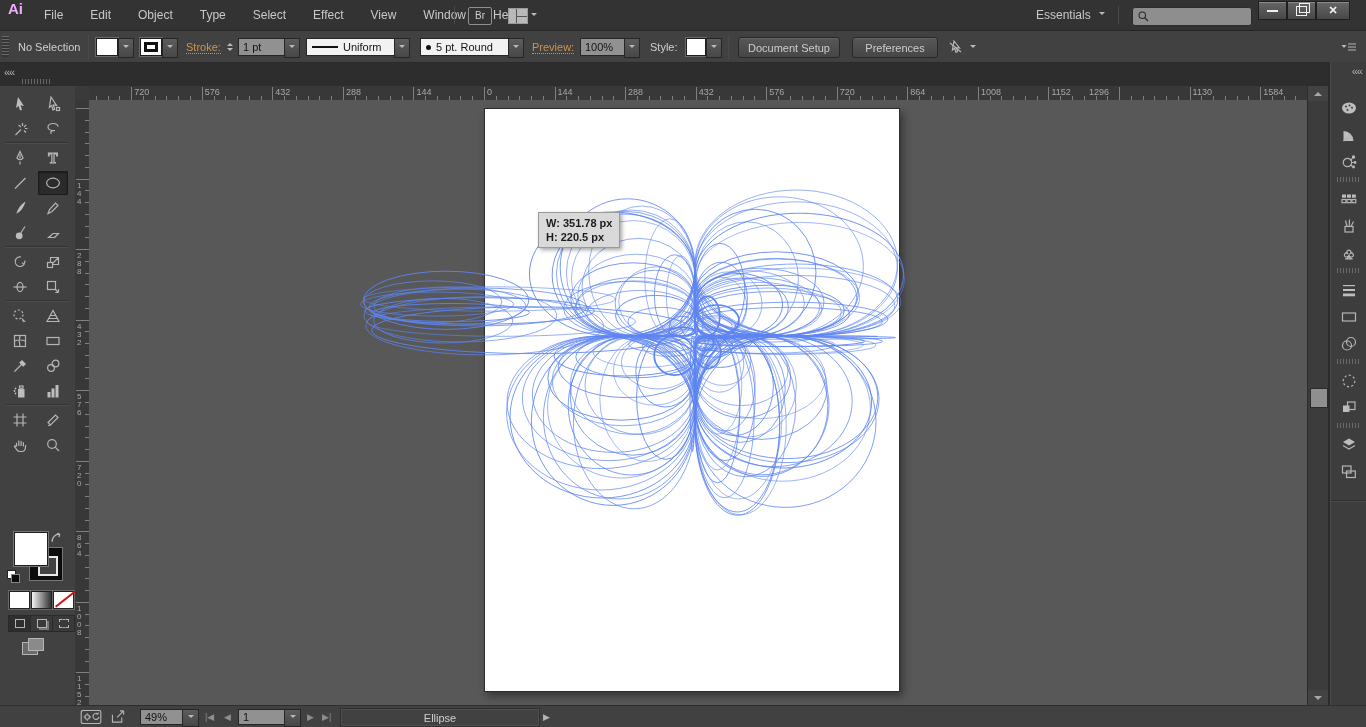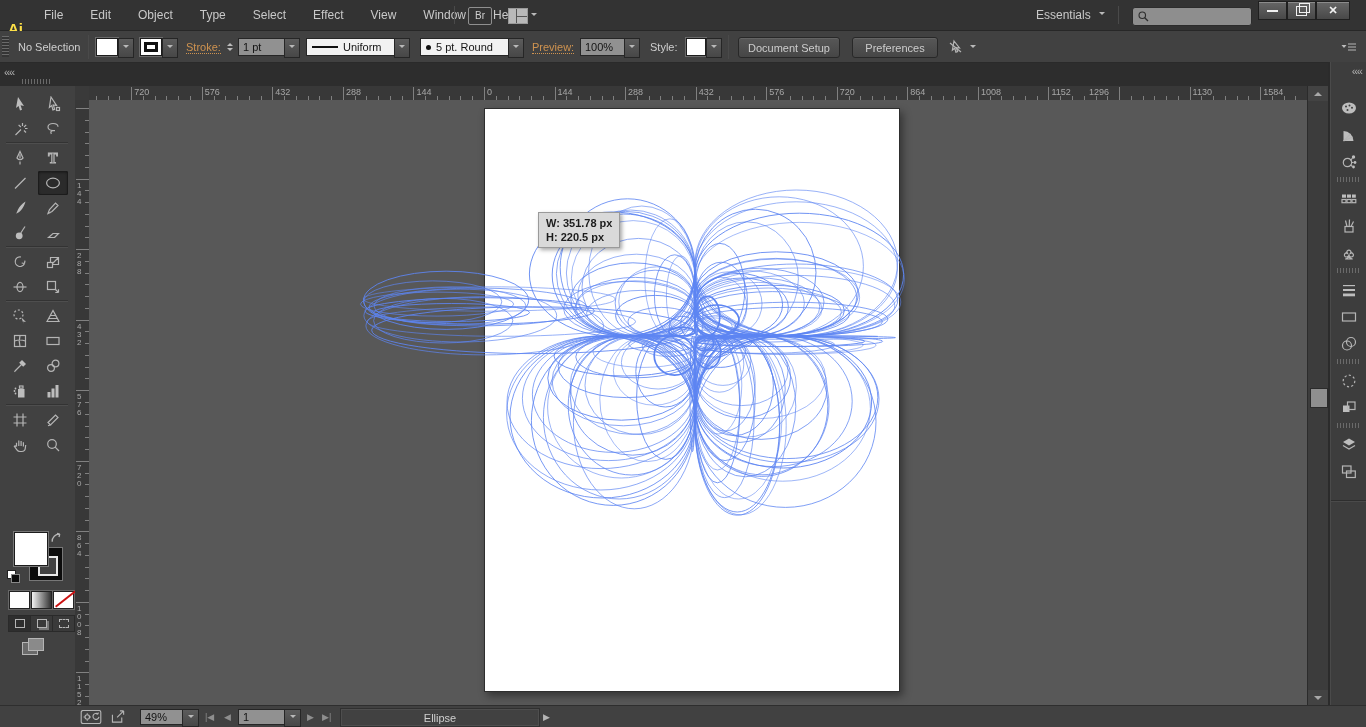--- a/index.html
+++ b/index.html
@@ -2,21 +2,21 @@
 <html><head>
 <meta charset="utf-8">
 <style>
   html,body{margin:0;padding:0;background:#222;}
   #app{position:relative;width:1366px;height:727px;overflow:hidden;
        font-family:"Liberation Sans",sans-serif;color:#c8c8c8;
        background:#585858;-webkit-font-smoothing:antialiased;}
   .abs{position:absolute;}
   
   #menubar{left:0;top:0;width:1366px;height:30px;background:#333333;border-bottom:1px solid #272727;}
-  #ai-logo{left:8px;top:20px;font-size:15px;font-weight:bold;color:#fde047;}
+  #ai-logo{left:8px;top:0;font-size:15px;font-weight:bold;color:#f0abfc;}
   #menus{left:44px;top:0;height:30px;display:flex;align-items:center;gap:27px;font-size:12px;color:#c9c9c9;}
   .menu-item{cursor:default;}
   .vsep{width:1px;background:#4a4a4a;}
   #br-btn{left:468px;top:7px;width:22px;height:16px;border:1px solid #8f8f8f;border-radius:2px;
           font-size:10px;color:#cfcfcf;text-align:center;line-height:16px;}
   #arrange{left:508px;top:8px;width:18px;height:14px;border:1px solid #9a9a9a;background:#b9b9b9;}
   #arrange .sp1{position:absolute;left:7px;top:0;width:1px;height:14px;background:#555;}
   #arrange .sp2{position:absolute;left:7px;top:7px;width:11px;height:1px;background:#555;}
   .tri{width:0;height:0;border:3.5px solid transparent;border-top-color:#b9b9b9;display:inline-block;}
   #arrange-dd{left:531px;top:13px;}

